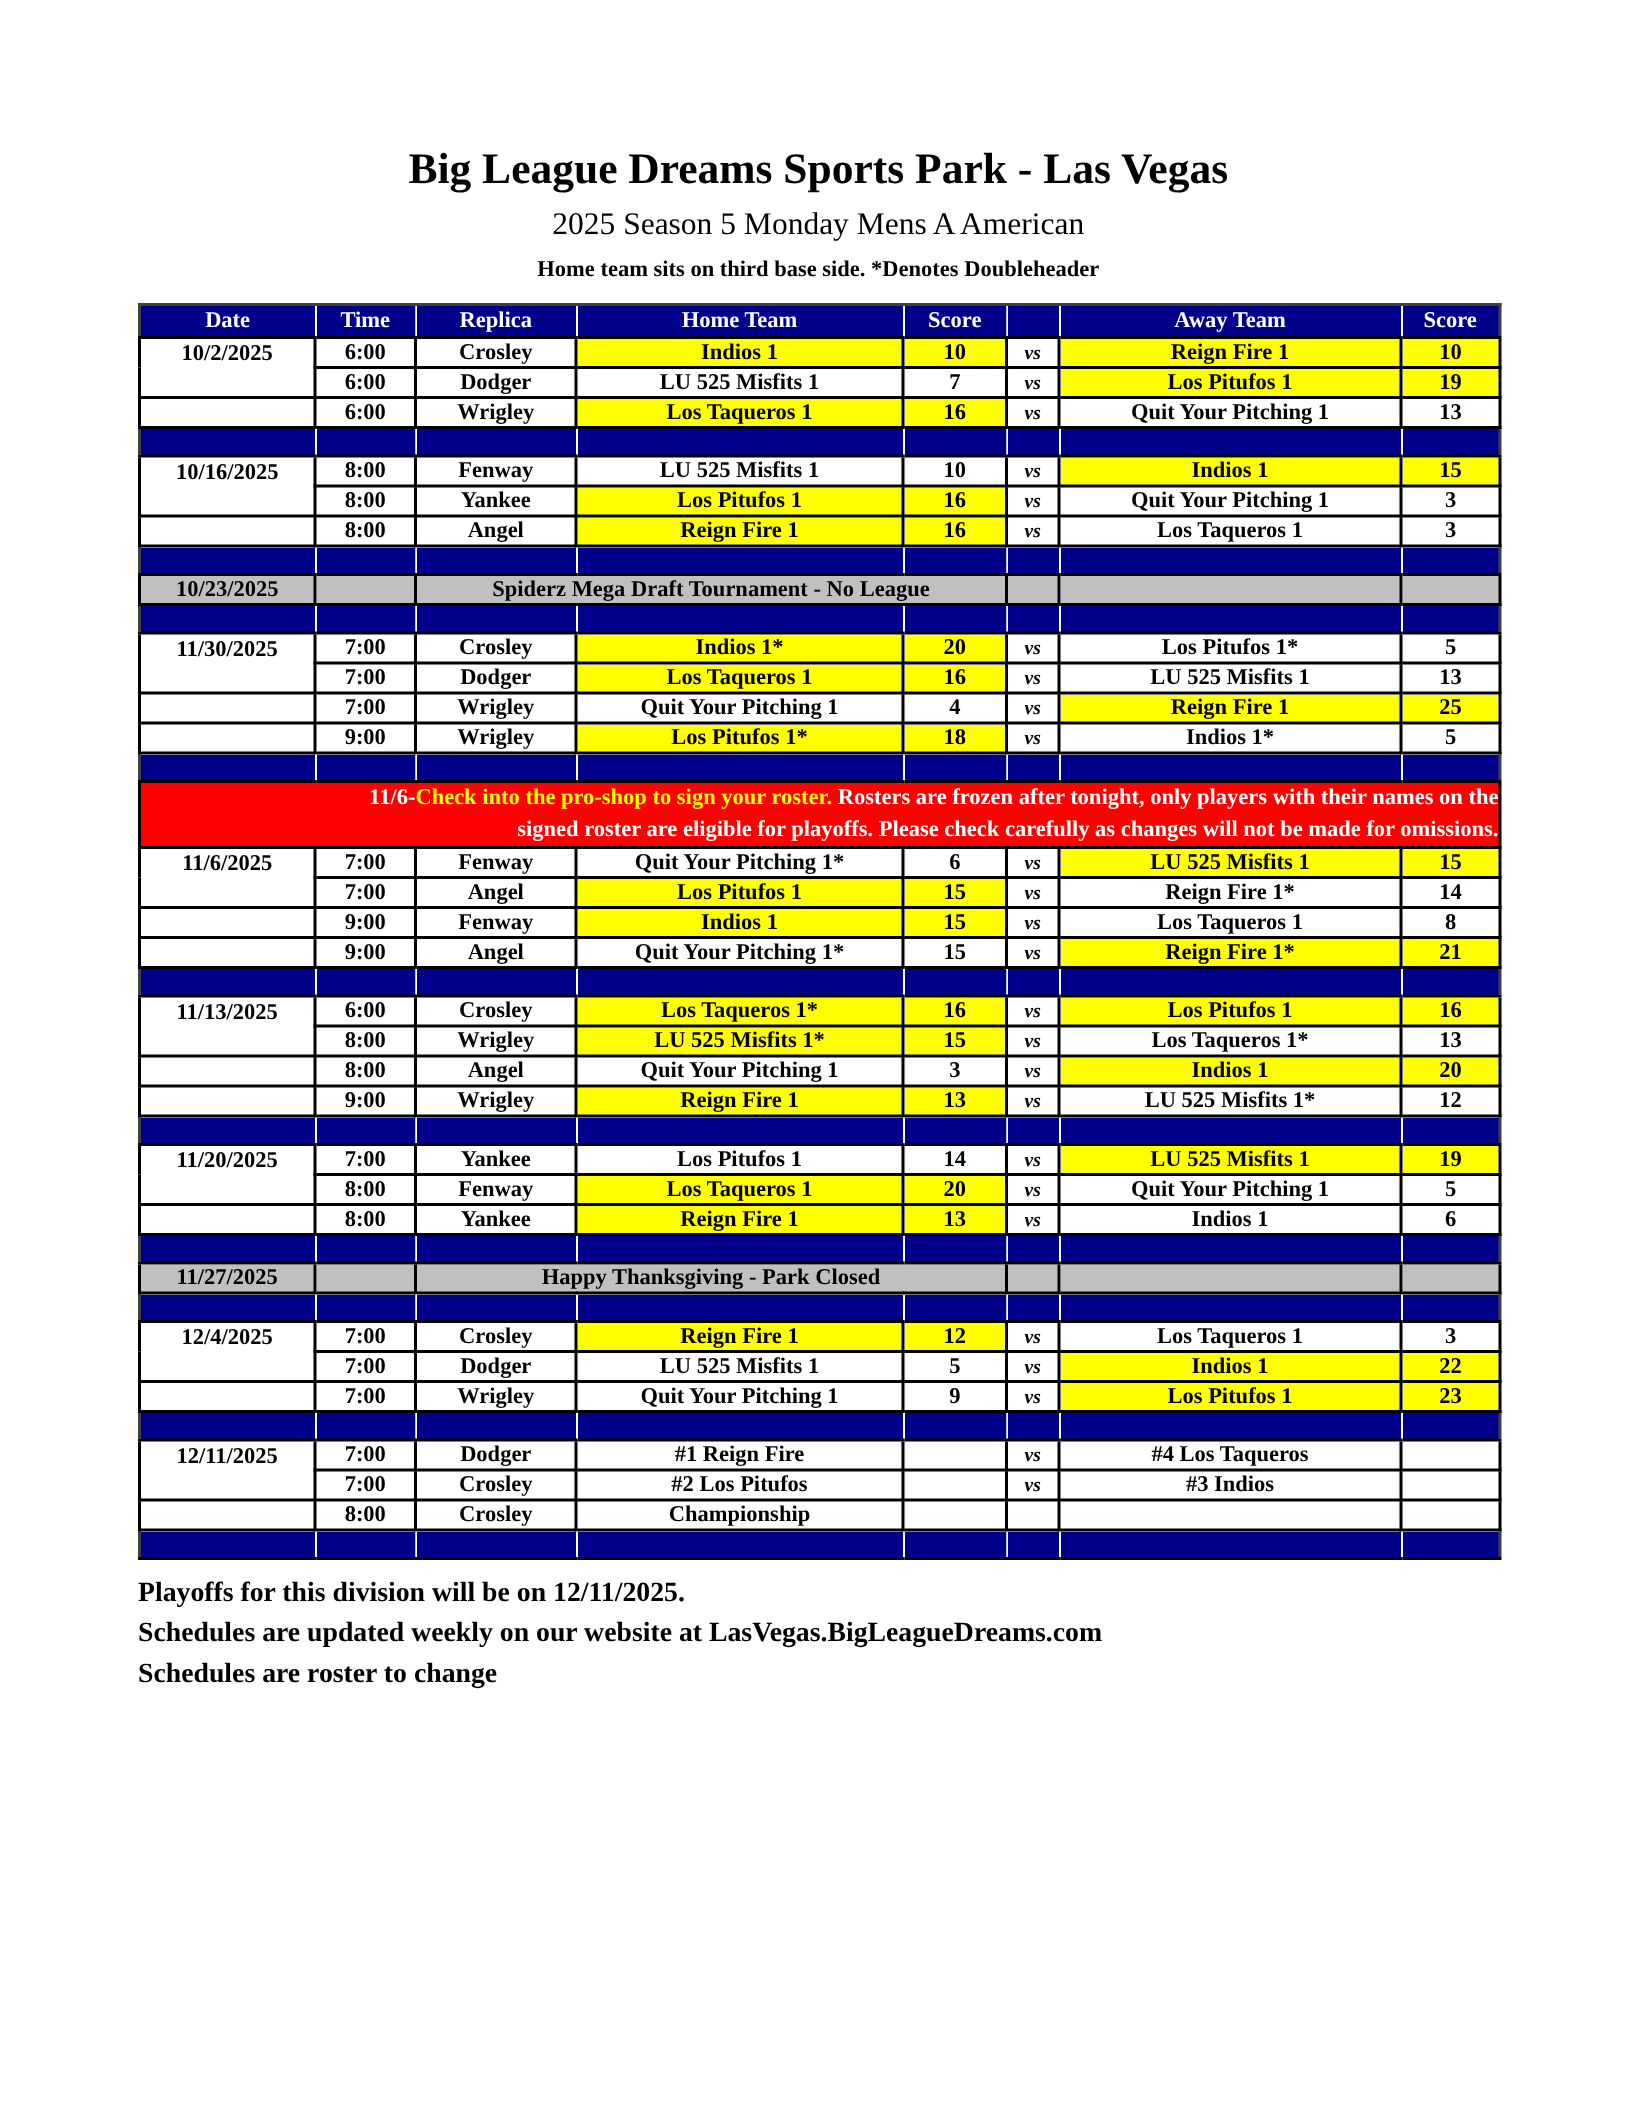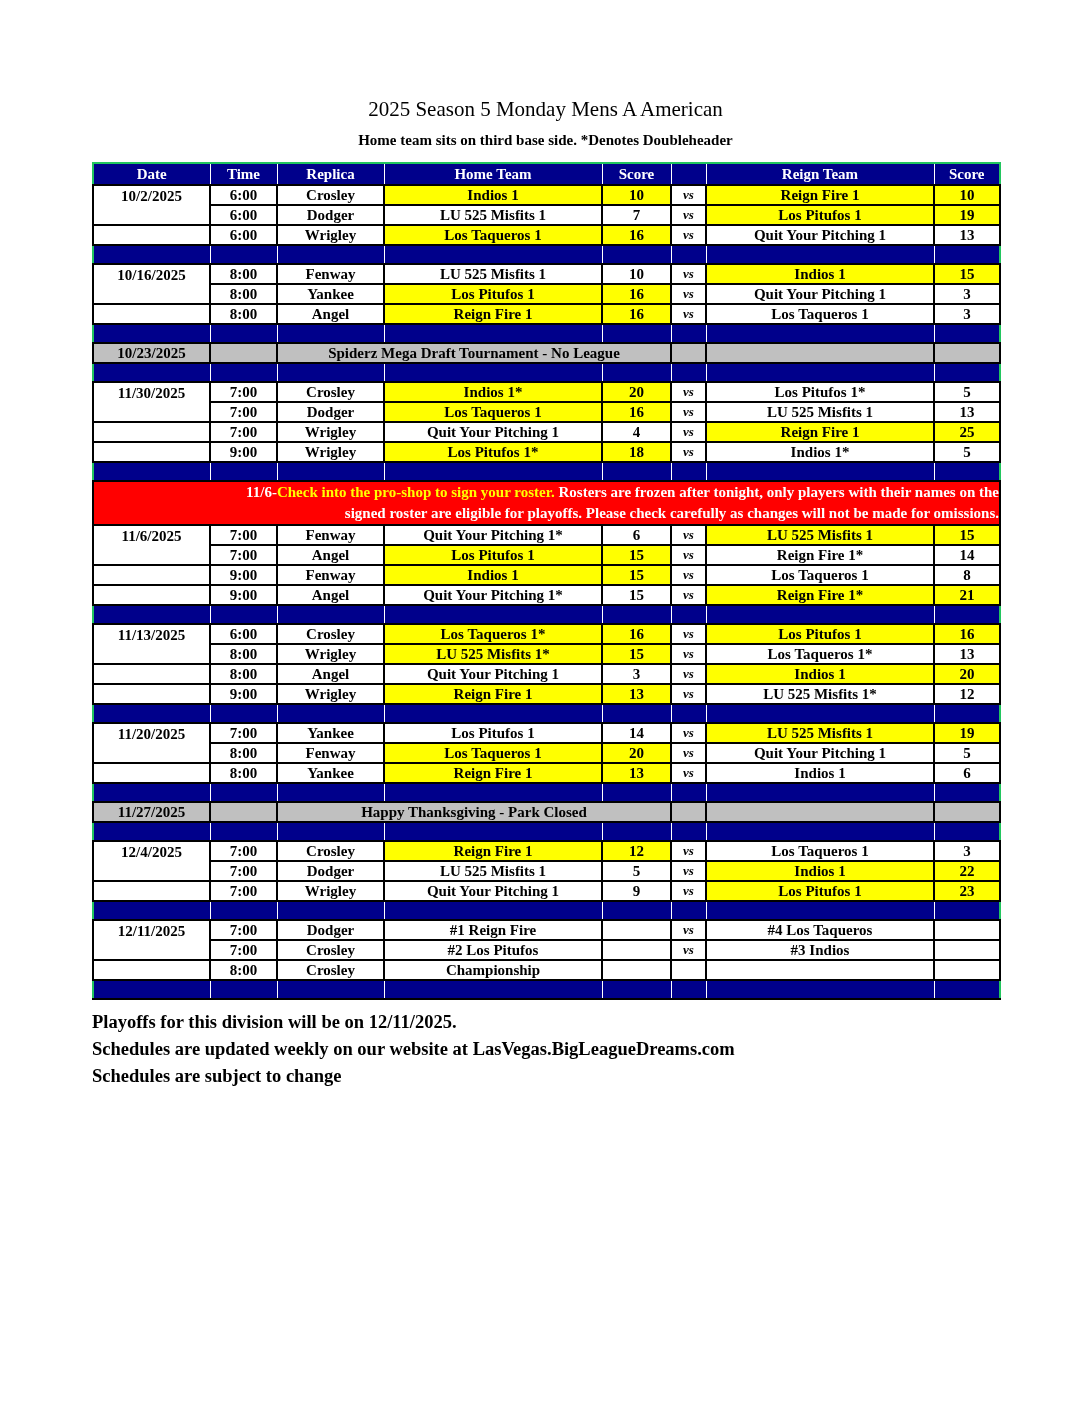--- a/index.html
+++ b/index.html
@@ -13,21 +13,21 @@
   .page { padding: 97px 0 0 92px; }
   .head-wrap { width: 907px; text-align: center; }
   .title    { font-size: 29px; font-weight: bold; margin: 0 0 7px 0; }
   .subtitle { font-size: 21px; font-weight: normal; margin: 0 0 10px 0; }
   .note     { font-size: 15px; font-weight: bold; margin: 0 0 13px 0; }
 
   table.sched {
     border-collapse: collapse;
     table-layout: fixed;
     width: 907px;
-    border: 2px solid #22c55e;
+    border: 2px solid #404040;
   }
   th {
     background: var(--navy, #00008B);
     color: #fff;
     font-size: 15px; font-weight: bold;
     height: 22px; padding: 0;
     border: 1px solid #fff;
     border-top: 1px solid #000;
     border-bottom: 2px solid #000;
     white-space: nowrap; overflow: hidden;
@@ -61,20 +61,21 @@
   td.notice .hl { color: var(--yellow, #FFFF00); }
   .nline { line-height: 21px; white-space: nowrap; text-align: right; }
 
   .footer { margin-top: 9px; font-size: 18.5px; font-weight: bold; line-height: 27px; }
 </style>
 </head>
 <body>
 
 <div class="page">
   <div class="head-wrap">
+    <div class="title">Big League Dreams Sports Park - Las Vegas</div>
     <div class="subtitle">2025 Season 5 Monday Mens A American</div>
     <div class="note">Home team sits on third base side.  *Denotes Doubleheader</div>
   </div>
 
   <table class="sched">
     <colgroup>
       <col style="width:117px">
         <col style="width:67px">
         <col style="width:107px">
         <col style="width:218px">
@@ -84,21 +85,21 @@
         <col style="width:66px">
     </colgroup>
     <thead>
       <tr>
         <th>Date</th>
         <th>Time</th>
         <th>Replica</th>
         <th>Home Team</th>
         <th>Score</th>
         <th></th>
-        <th>Reign Team</th>
+        <th>Away Team</th>
         <th>Score</th>
       </tr>
     </thead>
     <tbody>
         <tr>
           <td class="date date-start" rowspan="2">10/2/2025</td>
           <td>6:00</td>
           <td>Crosley</td>
           <td class="win">Indios 1</td>
           <td class="win">10</td>
@@ -479,15 +480,15 @@
           <td class="sep"></td>
           <td class="sep"></td>
           <td class="sep"></td>
         </tr>
       </tbody>
   </table>
 
   <div class="footer">
     <div>Playoffs for this division will be on 12/11/2025.</div>
     <div>Schedules are updated weekly on our website at LasVegas.BigLeagueDreams.com</div>
-    <div>Schedules are subject to change</div>
+    <div>Schedules are roster to change</div>
   </div>
 </div>
 
 </body></html>

